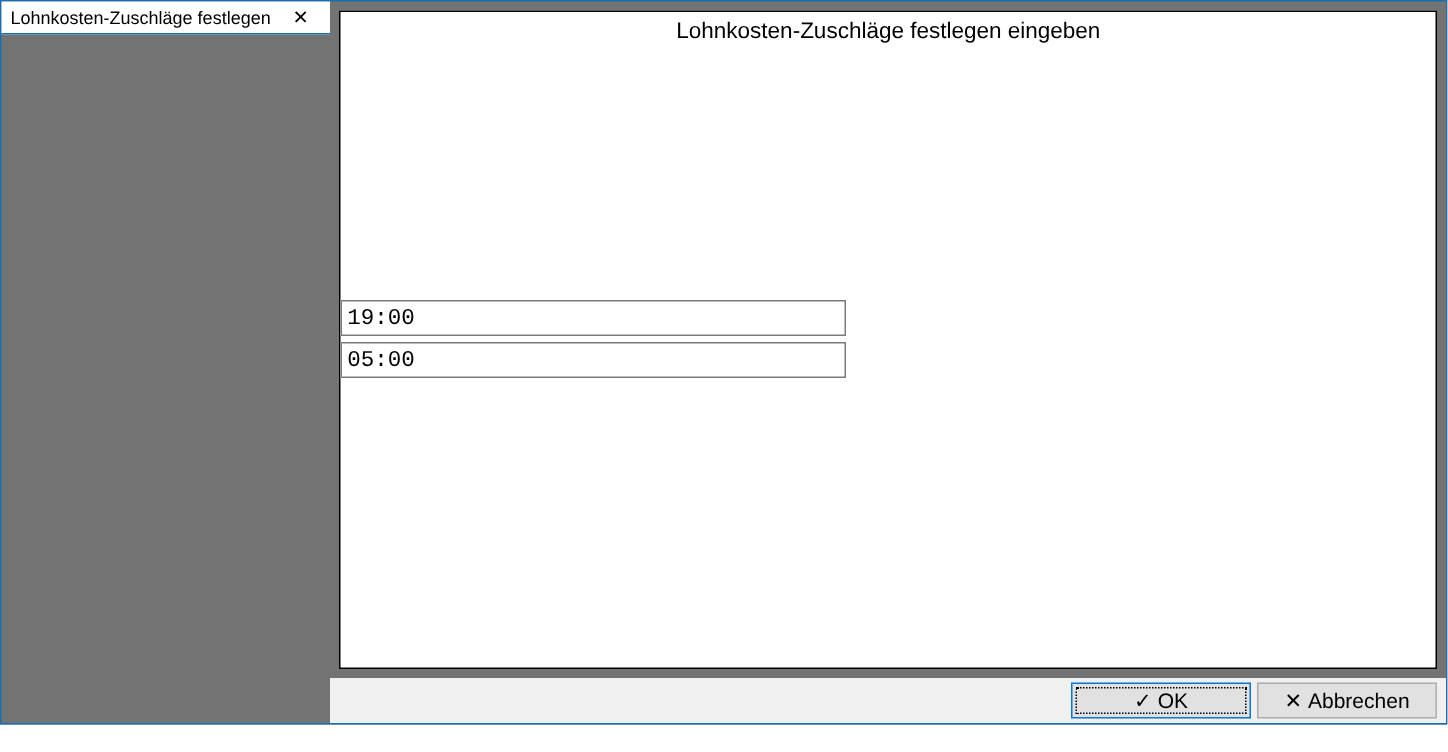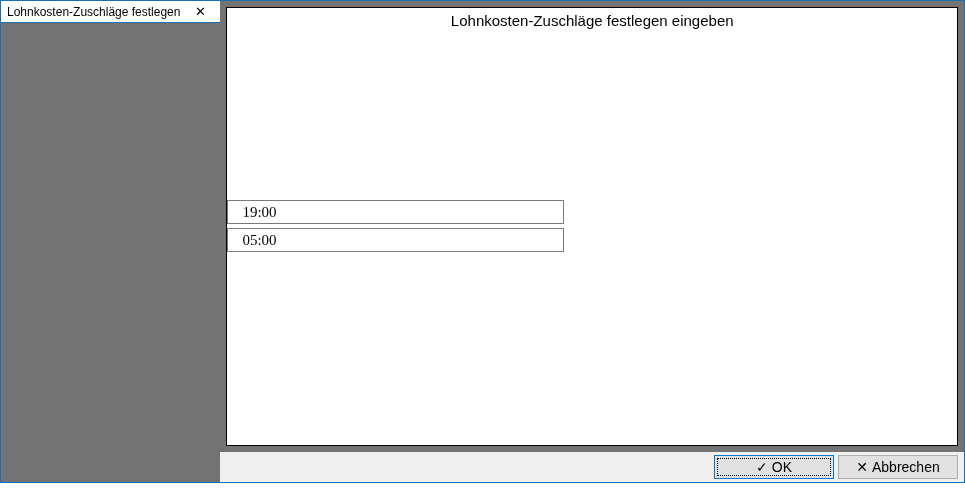--- a/index.html
+++ b/index.html
@@ -72,22 +72,22 @@
     text-align: right;
     padding-right: 4px;
     font-size: 15px;
     color: #000;
   }
   .field {
     width: 337px;
     height: 24px;
     border: 1px solid #7a7a7a;
     font-size: 15px;
-    font-family: Liberation Serif, serif;
-    padding: 1px 14px;
+    font-family: Liberation Mono, monospace;
+    padding: 1px 3px;
     color: #000;
     background: #fff;
     outline: none;
   }
   .footer {
     height: 30px;
     background: #f0f0f0;
     display: flex;
     justify-content: flex-end;
     align-items: center;

